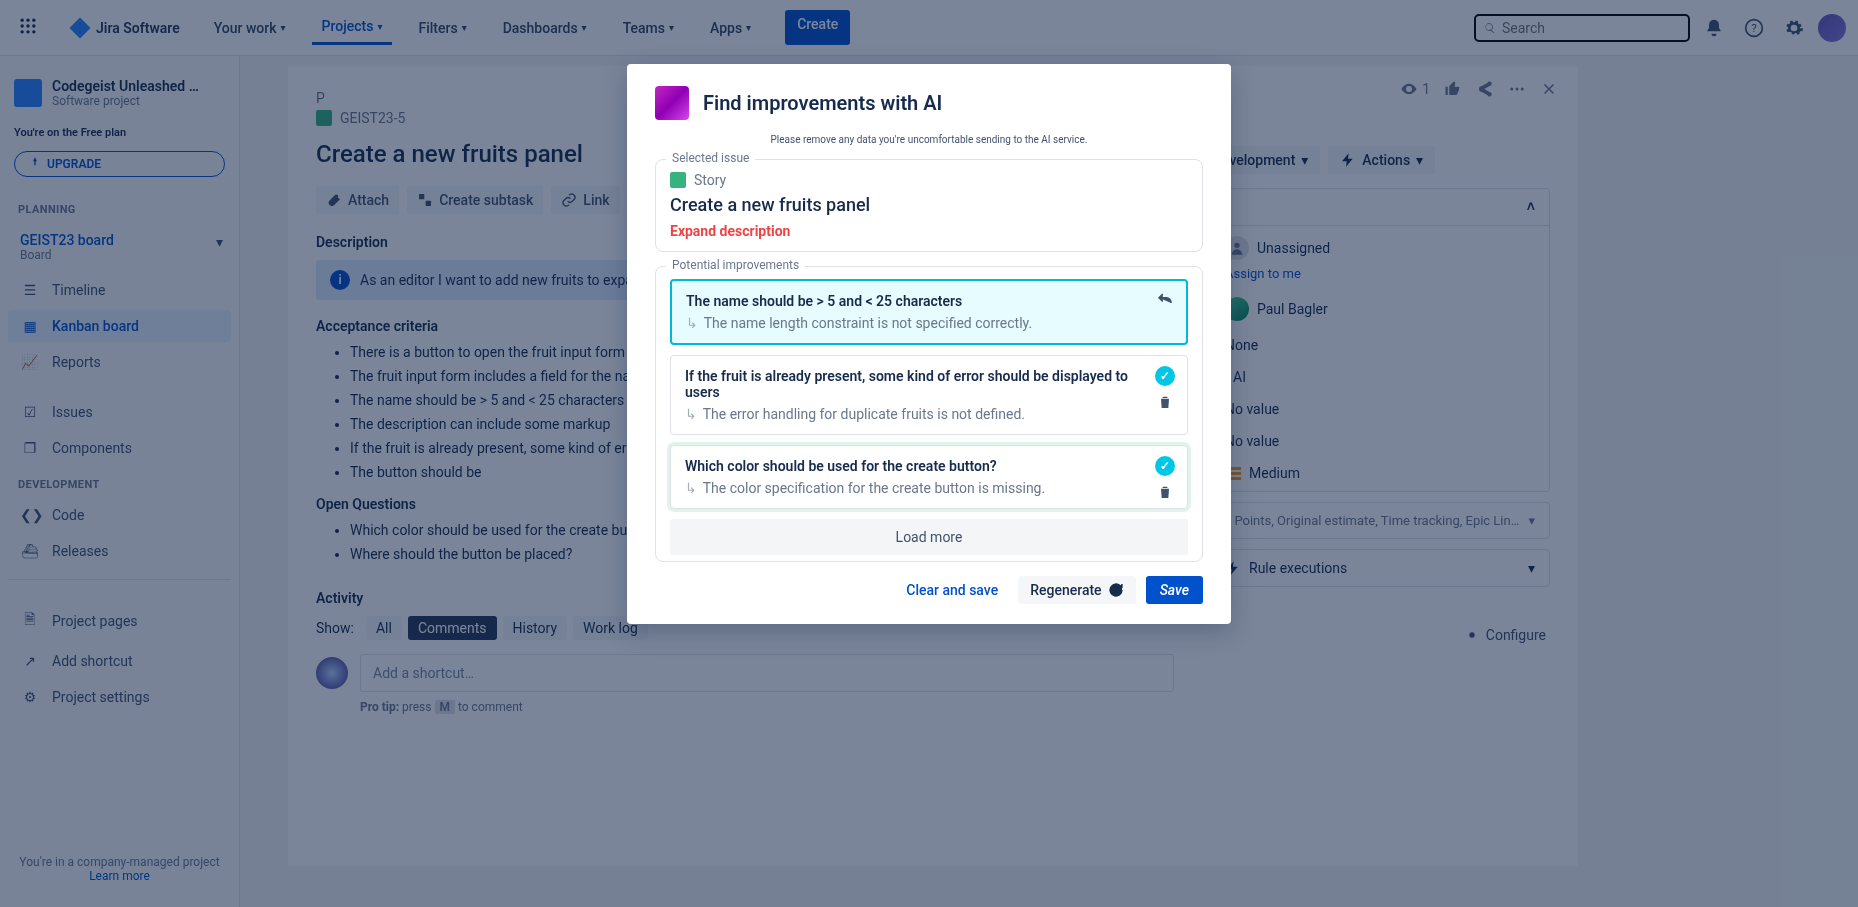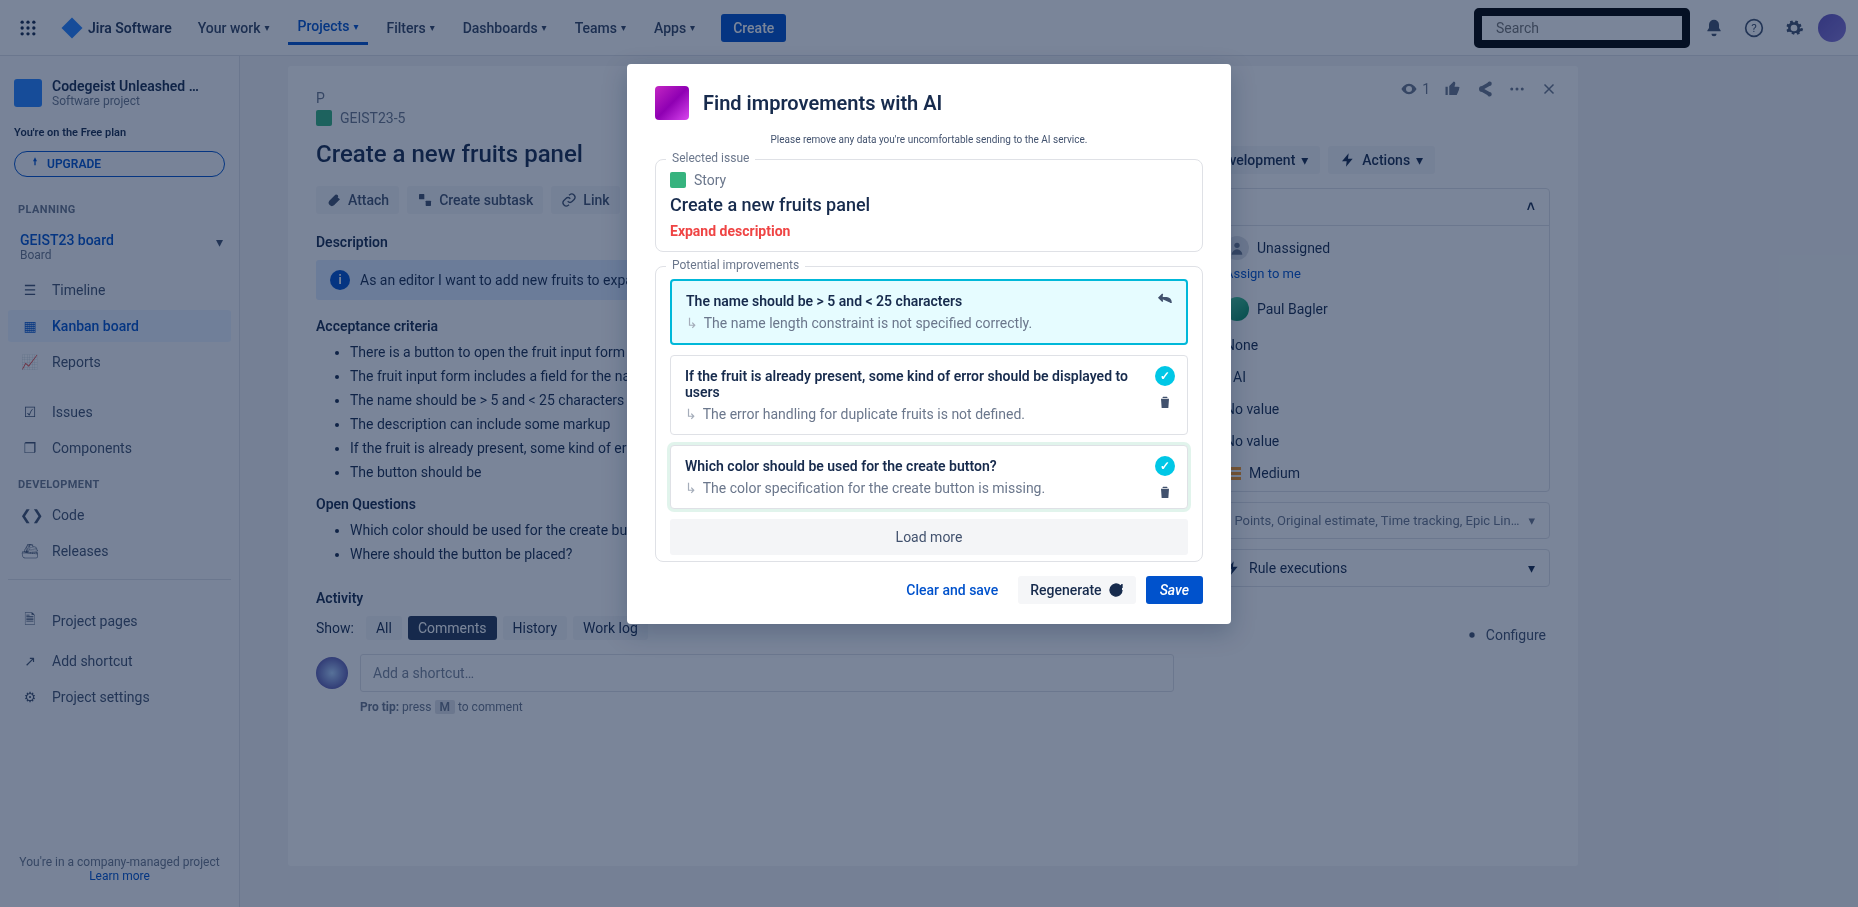--- a/index.html
+++ b/index.html
@@ -3,30 +3,30 @@
 <meta charset="utf-8">
 <style>
 * { margin: 0; padding: 0; box-sizing: border-box; font-family: -apple-system, BlinkMacSystemFont, "Segoe UI", Roboto, sans-serif; }
 body { background: #fff; color: #172B4D; font-size: 14px; overflow: hidden; width: 1858px; height: 907px; position: relative; }
 
 
 .dim-overlay { position: absolute; inset: 0; background: rgba(9,30,66,0.54); z-index: 500; }
 
 
 .topnav { height: 56px; display: flex; align-items: center; padding: 0 12px; border-bottom: 1px solid #DFE1E6; gap: 4px; position: relative; z-index: 10; }
-.topnav .left { display: flex; align-items: center; gap: 8px; }
+.topnav .left { display: flex; gap: 16px; }
 .topnav .apps-icon { width: 32px; height: 32px; display: flex; align-items: center; justify-content: center; cursor: pointer; border-radius: 3px; }
 .topnav .logo { display: flex; align-items: center; gap: 4px; padding: 0 8px; font-weight: 600; color: #253858; }
 .topnav .logo svg { width: 24px; height: 24px; }
 .nav-item { padding: 8px 10px; color: #344563; font-weight: 500; cursor: pointer; display: flex; align-items: center; gap: 4px; border-radius: 3px; }
 .nav-item.active { color: #0052CC; border-bottom: 3px solid #0052CC; border-radius: 0; }
 .nav-item .chev { font-size: 10px; }
 .create-btn { background: #0052CC; color: #fff; padding: 6px 12px; border-radius: 3px; font-weight: 500; cursor: pointer; margin-left: 8px; }
 .topnav .right { margin-left: auto; display: flex; align-items: center; gap: 8px; }
-.search-box { display: flex; align-items: center; border: 8px solid #000000; border-radius: 5px; padding: 4px 8px; width: 216px; color: #7A869A; gap: 6px; }
+.search-box { display: flex; align-items: center; border: 2px solid #000000; border-radius: 5px; padding: 4px 8px; width: 216px; color: #7A869A; gap: 6px; }
 .search-box input { border: none; outline: none; flex: 1; font-size: 14px; }
 .icon-btn { width: 32px; height: 32px; display: flex; align-items: center; justify-content: center; cursor: pointer; border-radius: 50%; color: #42526E; }
 .avatar { width: 28px; height: 28px; border-radius: 50%; background: linear-gradient(135deg,#6554C0,#8777D9); }
 
 
 .main { display: flex; height: calc(907px - 56px); }
 .sidebar { width: 240px; border-right: 1px solid #DFE1E6; padding: 16px 8px; background: #FAFBFC; display: flex; flex-direction: column; gap: 4px; }
 .proj-head { display: flex; gap: 10px; padding: 6px; align-items: center; }
 .proj-ico { width: 28px; height: 28px; background: #2684FF; border-radius: 3px; }
 .proj-name { font-weight: 600; font-size: 14px; color: #172B4D; white-space: nowrap; overflow: hidden; text-overflow: ellipsis; max-width: 150px;}

